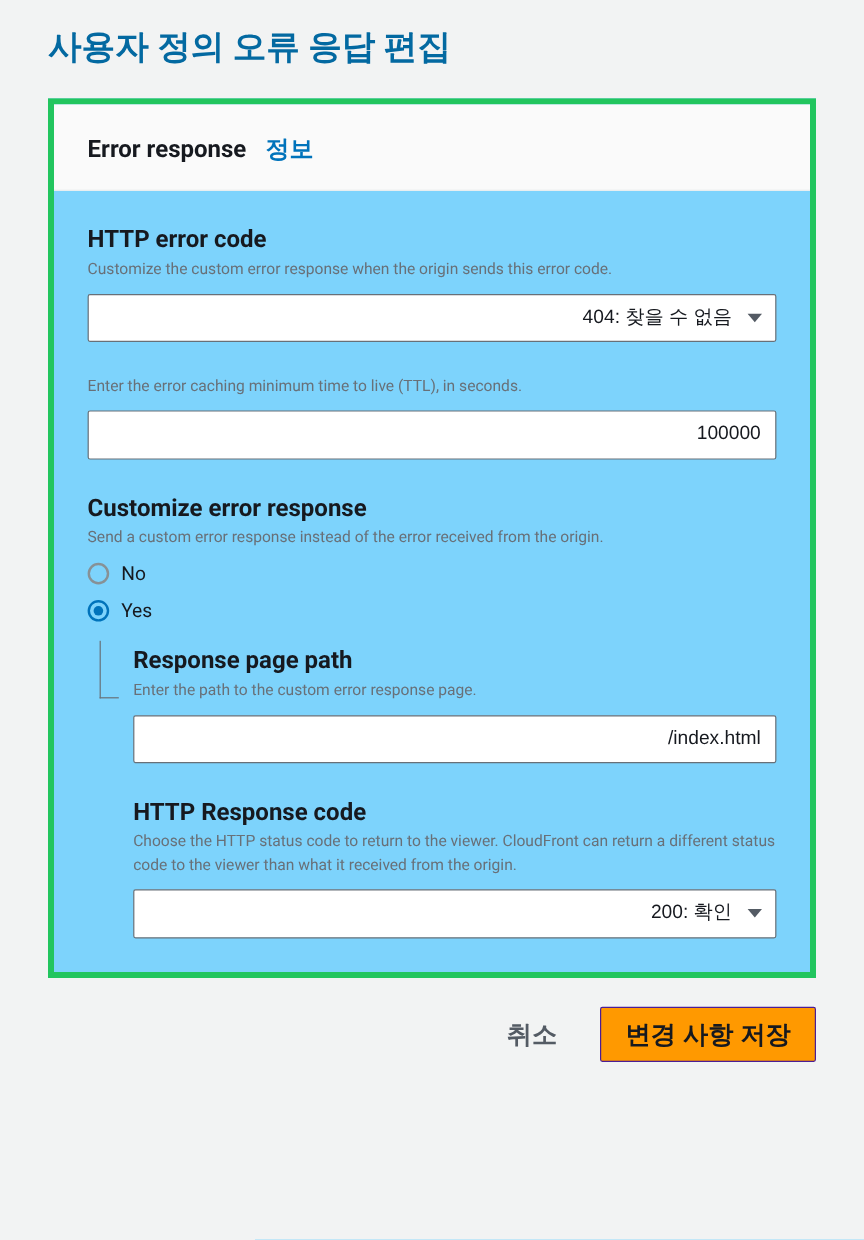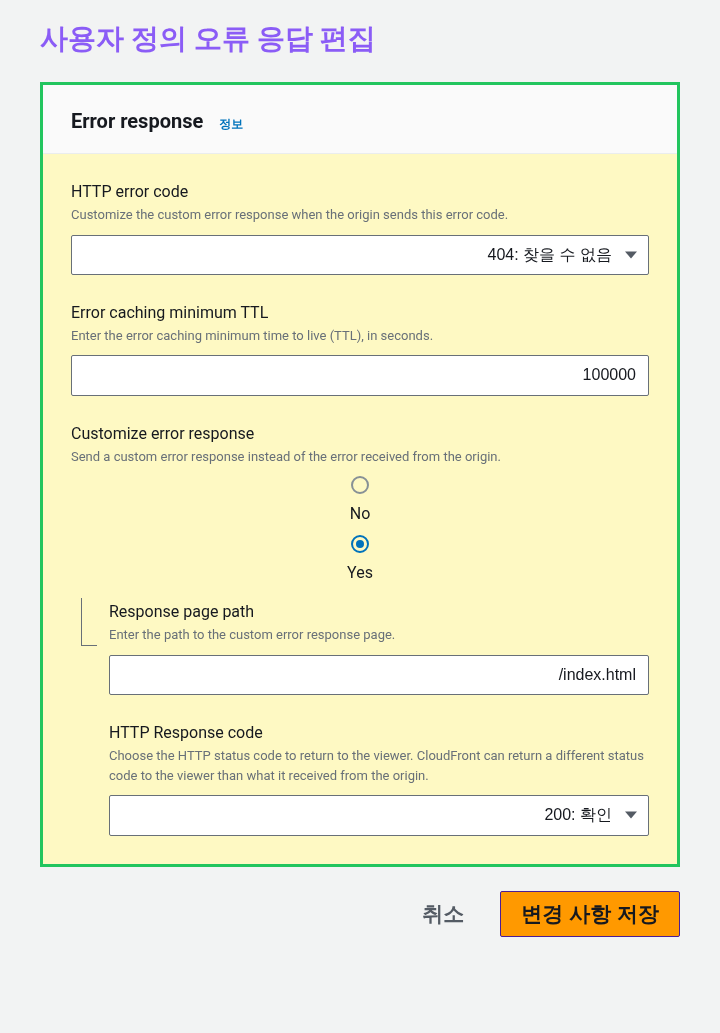--- a/index.html
+++ b/index.html
@@ -10,59 +10,59 @@
     body {
       background: #f2f3f3;
       font-family: -apple-system, BlinkMacSystemFont, "Segoe UI", Roboto, "Helvetica Neue", Arial, sans-serif;
       color: #16191f;
       padding: 20px 40px 40px 40px;
     }
     .page-title {
       font-size: 28px;
       font-weight: 700;
       margin-bottom: 24px;
-      color: #8b5cf6;
+      color: #0369a1;
     }
     .panel {
-      background: #fef9c3;
-      border: 3px solid #22c55e;
+      background: #7dd3fc;
+      border: 5px solid #22c55e;
     }
     .panel-header {
       padding: 24px 28px 20px 28px;
       border-bottom: 1px solid #eaeded;
       background: #fafafa;
     }
     .panel-header-row {
       display: flex;
       align-items: baseline;
       gap: 16px;
     }
     .panel-title {
       font-size: 20px;
       font-weight: 700;
       color: #16191f;
     }
     .info-link {
-      font-size: 12px;
+      font-size: 20px;
       color: #0073bb;
       font-weight: 700;
       cursor: pointer;
     }
     .panel-body {
       padding: 28px 28px 28px 28px;
     }
     .form-group {
       margin-bottom: 28px;
     }
     .form-group:last-child {
       margin-bottom: 0;
     }
     .form-label {
-      font-size: 16px;
-      font-weight: 400;
+      font-size: 20px;
+      font-weight: 700;
       color: #16191f;
       display: block;
       margin-bottom: 4px;
     }
     .form-hint {
       font-size: 13px;
       color: #687078;
       margin-bottom: 10px;
       line-height: 1.5;
     }
@@ -99,21 +99,20 @@
     }
     .radio-group {
       margin-top: 6px;
     }
     .radio-item {
       display: flex;
       align-items: center;
       gap: 10px;
       margin-bottom: 12px;
       cursor: pointer;
-      flex-direction: column;
     }
     .radio-item:last-child {
       margin-bottom: 0;
     }
     .radio-circle {
       width: 18px;
       height: 18px;
       border: 2px solid #879196;
       border-radius: 50%;
       display: flex;
@@ -195,21 +194,20 @@
       <div class="form-hint">Customize the custom error response when the origin sends this error code.</div>
       <div class="select-wrapper">
         <select class="select-input">
           <option>404: 찾을 수 없음</option>
         </select>
         <span class="select-caret"></span>
       </div>
     </div>
 
     <div class="form-group">
-      <label class="form-label">Error caching minimum TTL</label>
       <div class="form-hint">Enter the error caching minimum time to live (TTL), in seconds.</div>
       <input type="text" class="text-input" value="100000" style="">
     </div>
 
     <div class="form-group">
       <label class="form-label">Customize error response</label>
       <div class="form-hint">Send a custom error response instead of the error received from the origin.</div>
       <div class="radio-group">
         <div class="radio-item">
           <span class="radio-circle"></span>

